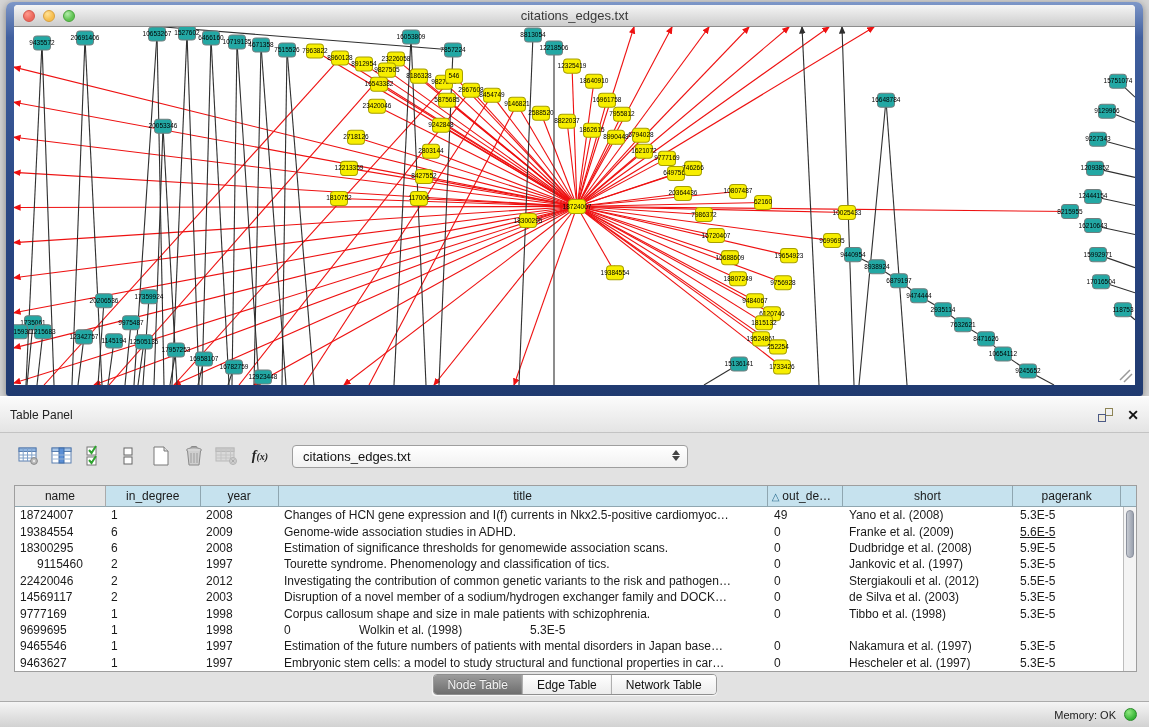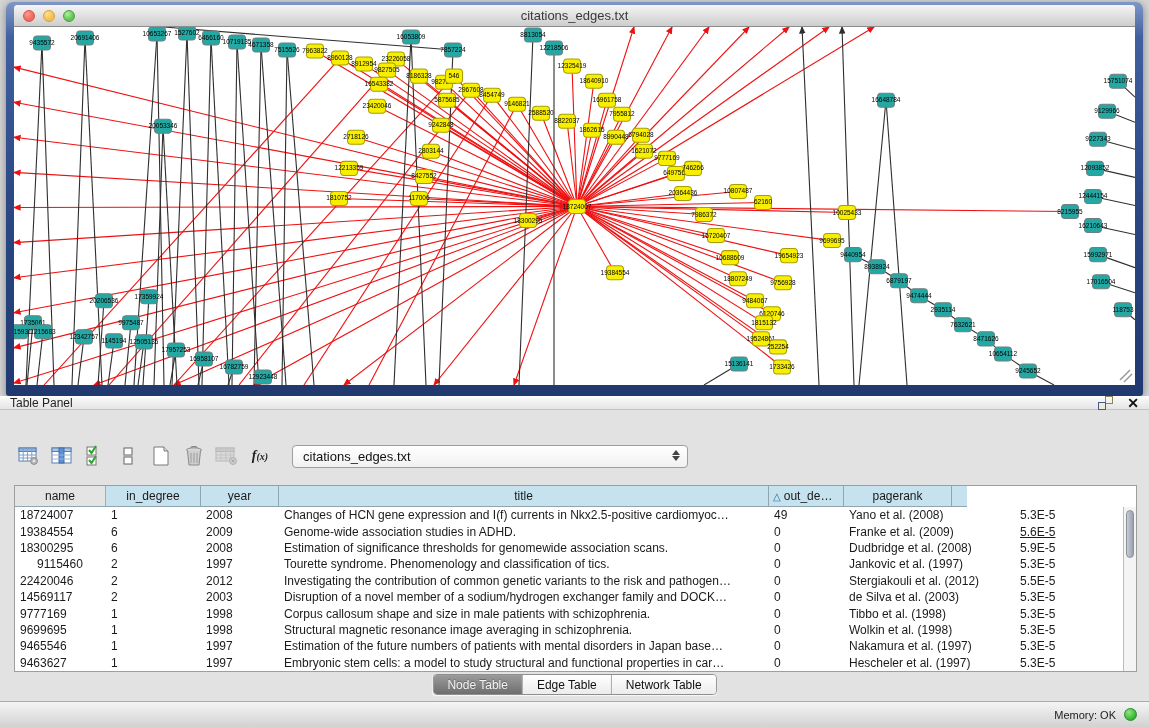--- a/index.html
+++ b/index.html
@@ -32,21 +32,21 @@
   .light.green  { background:radial-gradient(circle at 35% 30%,#b3ecaa,#61c454 60%); border:1px solid #47a33b; }
   .title-text { font-size:13px; color:#393939; }
 
   .canvas { flex:1; position:relative; background:#fff; overflow:hidden; }
   .canvas svg { position:absolute; left:0; top:0; width:100%; height:100%; }
   .node-label { font-family:"Liberation Sans",sans-serif; font-size:6.5px; fill:#000; }
 
   
   .bottom { position:absolute; left:0; top:396px; width:1149px; height:331px; background:#e2e2e2; }
   .panel-header {
-    height:14px; display:flex; align-items:center; padding:0 10px;
+    height:37px; display:flex; align-items:center; padding:0 10px;
     background:linear-gradient(#fbfbfb,#e4e4e4);
     border-top:1px solid #fff; border-bottom:1px solid #c3c3c3;
     font-size:12px; color:#222;
   }
   .panel-header .spacer { flex:1; }
   .float-ic { position:relative; width:15px; height:14px; margin-right:14px; cursor:default; }
   .float-ic .back  { position:absolute; right:0; top:0; width:8px; height:8px; border:1px solid #8d8455; }
   .float-ic .front { position:absolute; left:0; bottom:0; width:8px; height:8px; border:1px solid #4c5a86; background:#efeadb; }
   .close-ic { font-size:14px; font-weight:bold; color:#111; line-height:14px; cursor:default; }
 
@@ -782,20 +782,23 @@
         <div class="th" style="width: 78px;">
           <span>year</span>
         </div>
         <div class="th" style="width: 490px;">
           <span>title</span>
         </div>
         <div class="th sorted" style="width: 75px;">
           <span class="sort-tri">△</span>
           <span>out_de…</span>
         </div>
+        <div class="th" style="width: 171px;">
+          <span>short</span>
+        </div>
         <div class="th" style="width: 108px;">
           <span>pagerank</span>
         </div>
         <div class="th" style="width: 15px; border-right: none;"></div>
       </div>
     <div class="tbodyRow">
       <div class="rows" id="tbody">
           <div class="trow">
             <div class="td" style="width: 91px;">18724007</div>
             <div class="td" style="width: 95px;">1</div>
@@ -856,21 +859,20 @@
             <div class="td" style="width: 78px;">1998</div>
             <div class="td" style="width: 490px;">Corpus callosum shape and size in male patients with schizophrenia.</div>
             <div class="td" style="width: 75px;">0</div>
             <div class="td" style="width: 171px;">Tibbo et al. (1998)</div>
             <div class="td" style="width: 108px;">5.3E-5</div>
           </div>
           <div class="trow">
             <div class="td" style="width: 91px;">9699695</div>
             <div class="td" style="width: 95px;">1</div>
             <div class="td" style="width: 78px;">1998</div>
-            <div class="td" style="width: 490px;">Structural magnetic resonance image averaging in schizophrenia.</div>
             <div class="td" style="width: 75px;">0</div>
             <div class="td" style="width: 171px;">Wolkin et al. (1998)</div>
             <div class="td" style="width: 108px;">5.3E-5</div>
           </div>
           <div class="trow">
             <div class="td" style="width: 91px;">9465546</div>
             <div class="td" style="width: 95px;">1</div>
             <div class="td" style="width: 78px;">1997</div>
             <div class="td" style="width: 490px;">Estimation of the future numbers of patients with mental disorders in Japan base…</div>
             <div class="td" style="width: 75px;">0</div>

